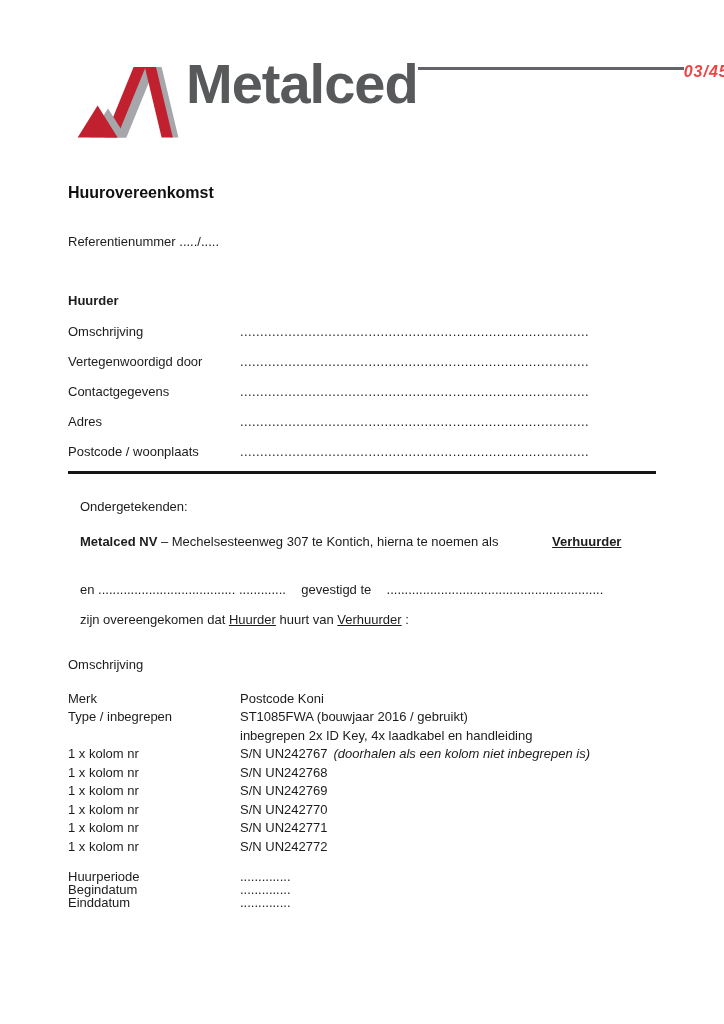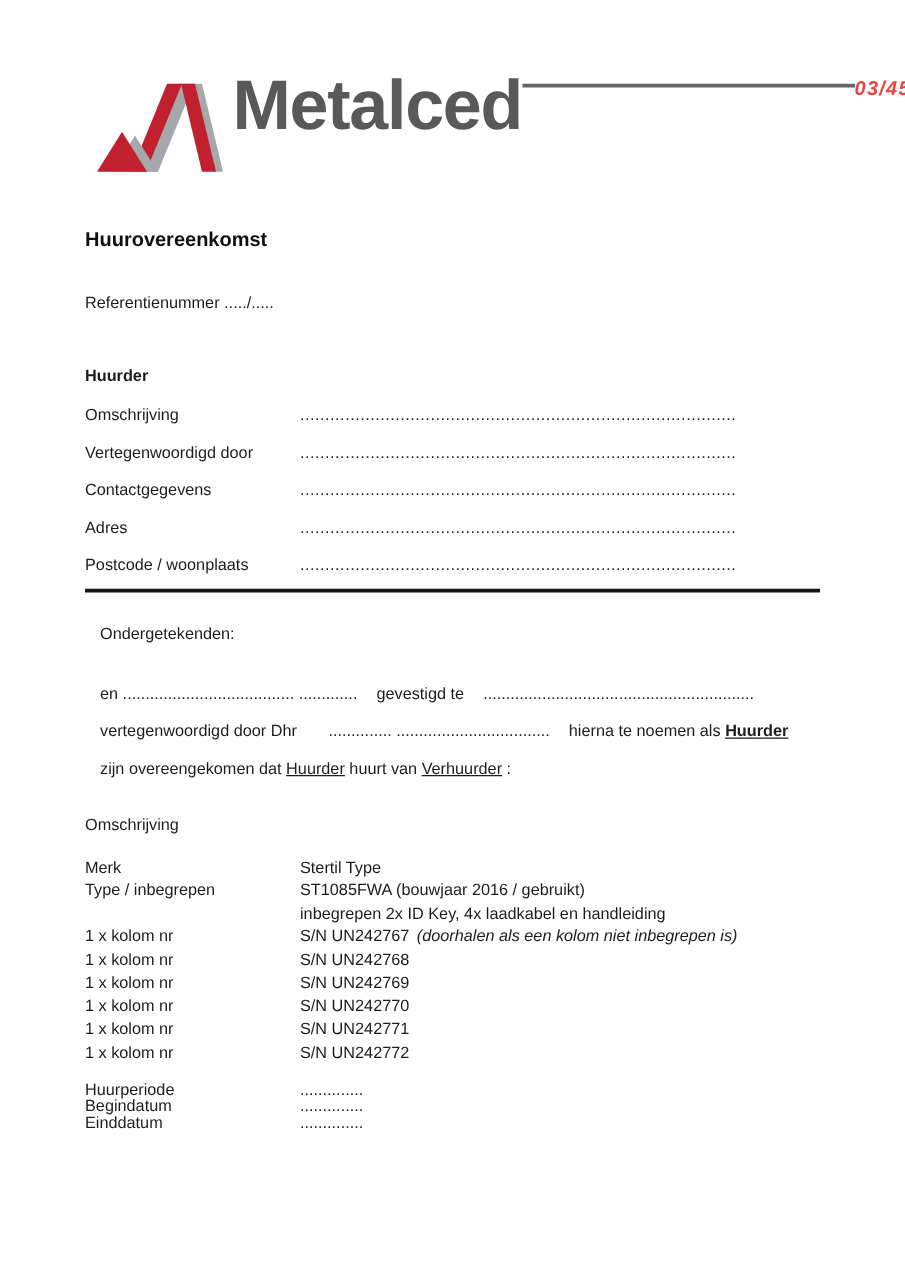--- a/index.html
+++ b/index.html
@@ -119,57 +119,53 @@
       <span class="flabel">Postcode / woonplaats</span>
       <span class="fdots">.......................................................................................................</span>
     </div>
 
     <div class="thick-rule"></div>
   </section>
 
   <section>
     <p class="para mt26">Ondergetekenden:</p>
 
+    <p class="para mt22">
+      <span class="bold">Metalced NV</span>
+      <span>– Mechelsesteenweg 307 te Kontich, hierna te noemen als</span>
+      <span class="bold ul role-right">Verhuurder</span>
+    </p>
 
     <p class="para mt35">
       <span>en</span>
       <span>......................................</span>
       <span>.............</span>
       <span class="gap8"></span>
       <span>gevestigd te</span>
       <span class="gap8"></span>
       <span>............................................................</span>
     </p>
 
-    <p class="para mt17">
-      <span>vertegenwoordigd door Dhr</span>
-      <span class="gap18"></span>
-      <span>..............</span>
-      <span>..................................</span>
-      <span class="gap8"></span>
-      <span>hierna te noemen als</span>
-      <span class="bold ul">Huurder</span>
-    </p>
 
     <p class="para mt17">
       <span>zijn overeengekomen dat</span>
       <span class="ul">Huurder</span>
       <span>huurt van</span>
       <span class="ul">Verhuurder</span>
       <span>:</span>
     </p>
   </section>
 
   <section class="specs">
     <div class="srow">
       <span class="slabel">Omschrijving</span>
     </div>
     <div class="srow gap-above">
       <span class="slabel">Merk</span>
-      <span class="svalue">Stertil Type</span>
+      <span class="svalue">Postcode Koni</span>
     </div>
     <div class="srow">
       <span class="slabel">Type / inbegrepen</span>
       <span class="svalue">ST1085FWA (bouwjaar 2016 / gebruikt)</span>
     </div>
     <div class="srow">
       <span class="slabel"></span>
       <span class="svalue">inbegrepen 2x ID Key, 4x laadkabel en handleiding</span>
     </div>
     <div class="srow">

